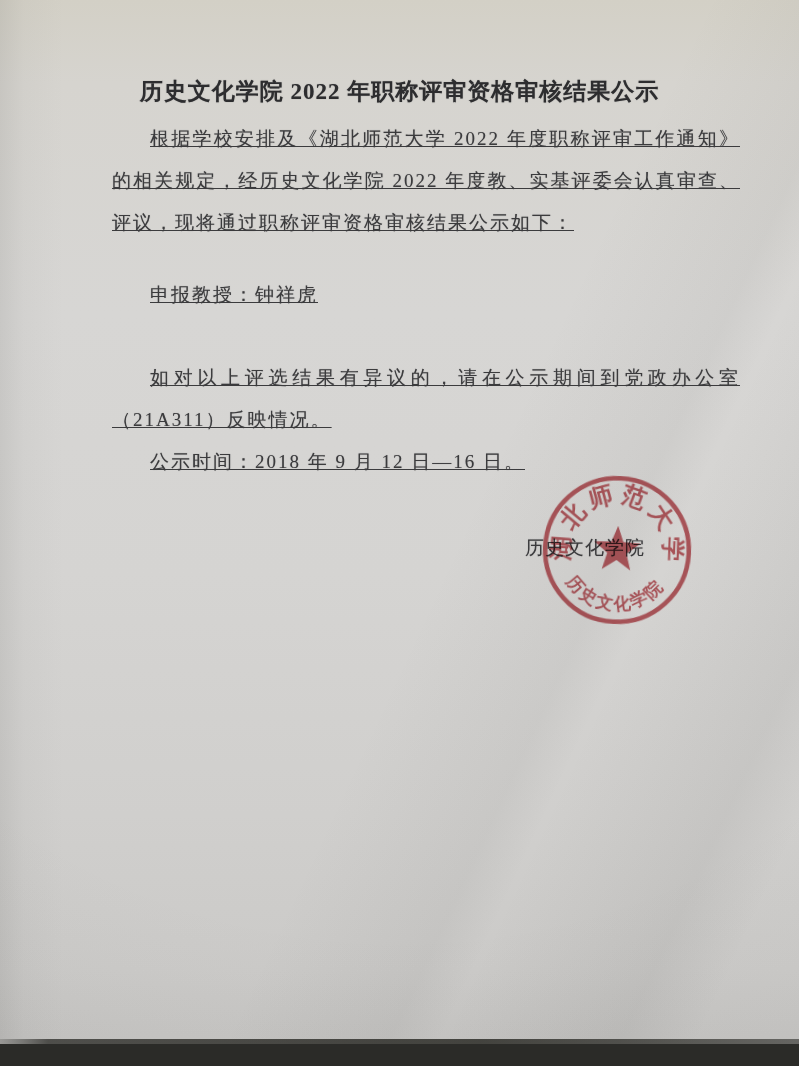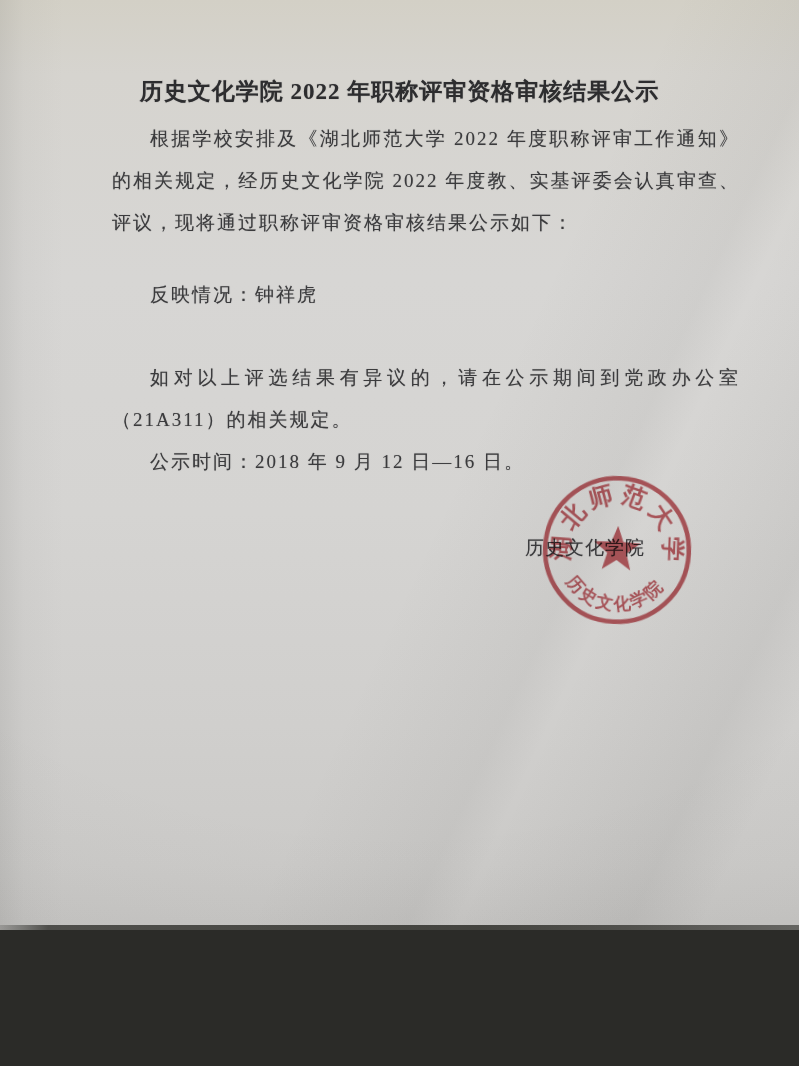--- a/index.html
+++ b/index.html
@@ -3,21 +3,21 @@
 <meta charset="utf-8">
 <style>
   * { margin: 0; padding: 0; box-sizing: border-box; }
   html, body { width: 799px; height: 1066px; overflow: hidden; }
   body {
     font-family: "Liberation Serif", "DejaVu Serif", serif;
     background: #2b2b28;
   }
   .photo {
     position: relative;
-    width: 799px; height: 930px;
+    width: 799px; height: 1044px;
     background:
       linear-gradient(180deg, #d3d0c6 0%, #d6d4cf 8%, #d7d6d4 30%, #d5d4d2 55%, #d0cfcd 78%, #cbcac8 93%, #c6c5c3 99%);
   }
   
   .shade-left {
     position: absolute; inset: 0;
     background: linear-gradient(90deg, rgba(70,70,66,0.10) 0%, rgba(70,70,66,0.03) 3%, transparent 8%);
     pointer-events: none;
   }
   .shade-folds {
@@ -42,21 +42,21 @@
   }
 
   .doc-body {
     position: absolute; top: 118px; left: 112px; width: 628px;
     font-size: 19px; line-height: 42px;
     letter-spacing: 2px;
     color: #3b3b3d;
     text-shadow: 0 0 1px rgba(80,80,82,0.45);
   }
   .doc-body p { text-align: justify; text-justify: inter-ideograph; }
-  .doc-body p.indent { text-indent: 2em; }
+  .doc-body p.indent { text-indent: 2em; text-decoration: underline; }
   .doc-body p.p-applicant { margin-top: 30px; text-align: left; }
   .doc-body p.p-objection { margin-top: 41px; }
   .doc-body p.p-period { margin-top: 0; text-align: left; }
 
   .signature {
     position: absolute; top: 527px; left: 420px; width: 330px;
     text-align: center;
     font-size: 19px; line-height: 42px;
     letter-spacing: 1px;
     color: #3b3b3d;
@@ -79,22 +79,22 @@
 
 <div class="photo">
 
   <div class="shade-left"></div>
   <div class="shade-folds"></div>
 
   <h1 class="doc-title">历史文化学院 2022 年职称评审资格审核结果公示</h1>
 
   <div class="doc-body">
     <p class="indent p-intro">根据学校安排及《湖北师范大学 2022 年度职称评审工作通知》的相关规定，经历史文化学院 2022 年度教、实基评委会认真审查、评议，现将通过职称评审资格审核结果公示如下：</p>
-    <p class="indent p-applicant">反映情况：钟祥虎</p>
-    <p class="indent p-objection">如对以上评选结果有异议的，请在公示期间到党政办公室（21A311）的相关规定。</p>
+    <p class="indent p-applicant">申报教授：钟祥虎</p>
+    <p class="indent p-objection">如对以上评选结果有异议的，请在公示期间到党政办公室（21A311）反映情况。</p>
     <p class="indent p-period">公示时间：2018 年 9 月 12 日—16 日。</p>
   </div>
 
   <div class="signature">
     <div class="sig-org">历史文化学院</div>
   </div>
 
   <svg class="seal" viewBox="0 0 170 170" aria-hidden="true">
     <circle cx="85" cy="85" r="71" fill="none" stroke-width="4.5" stroke="#bf4850"></circle>
     <defs>

